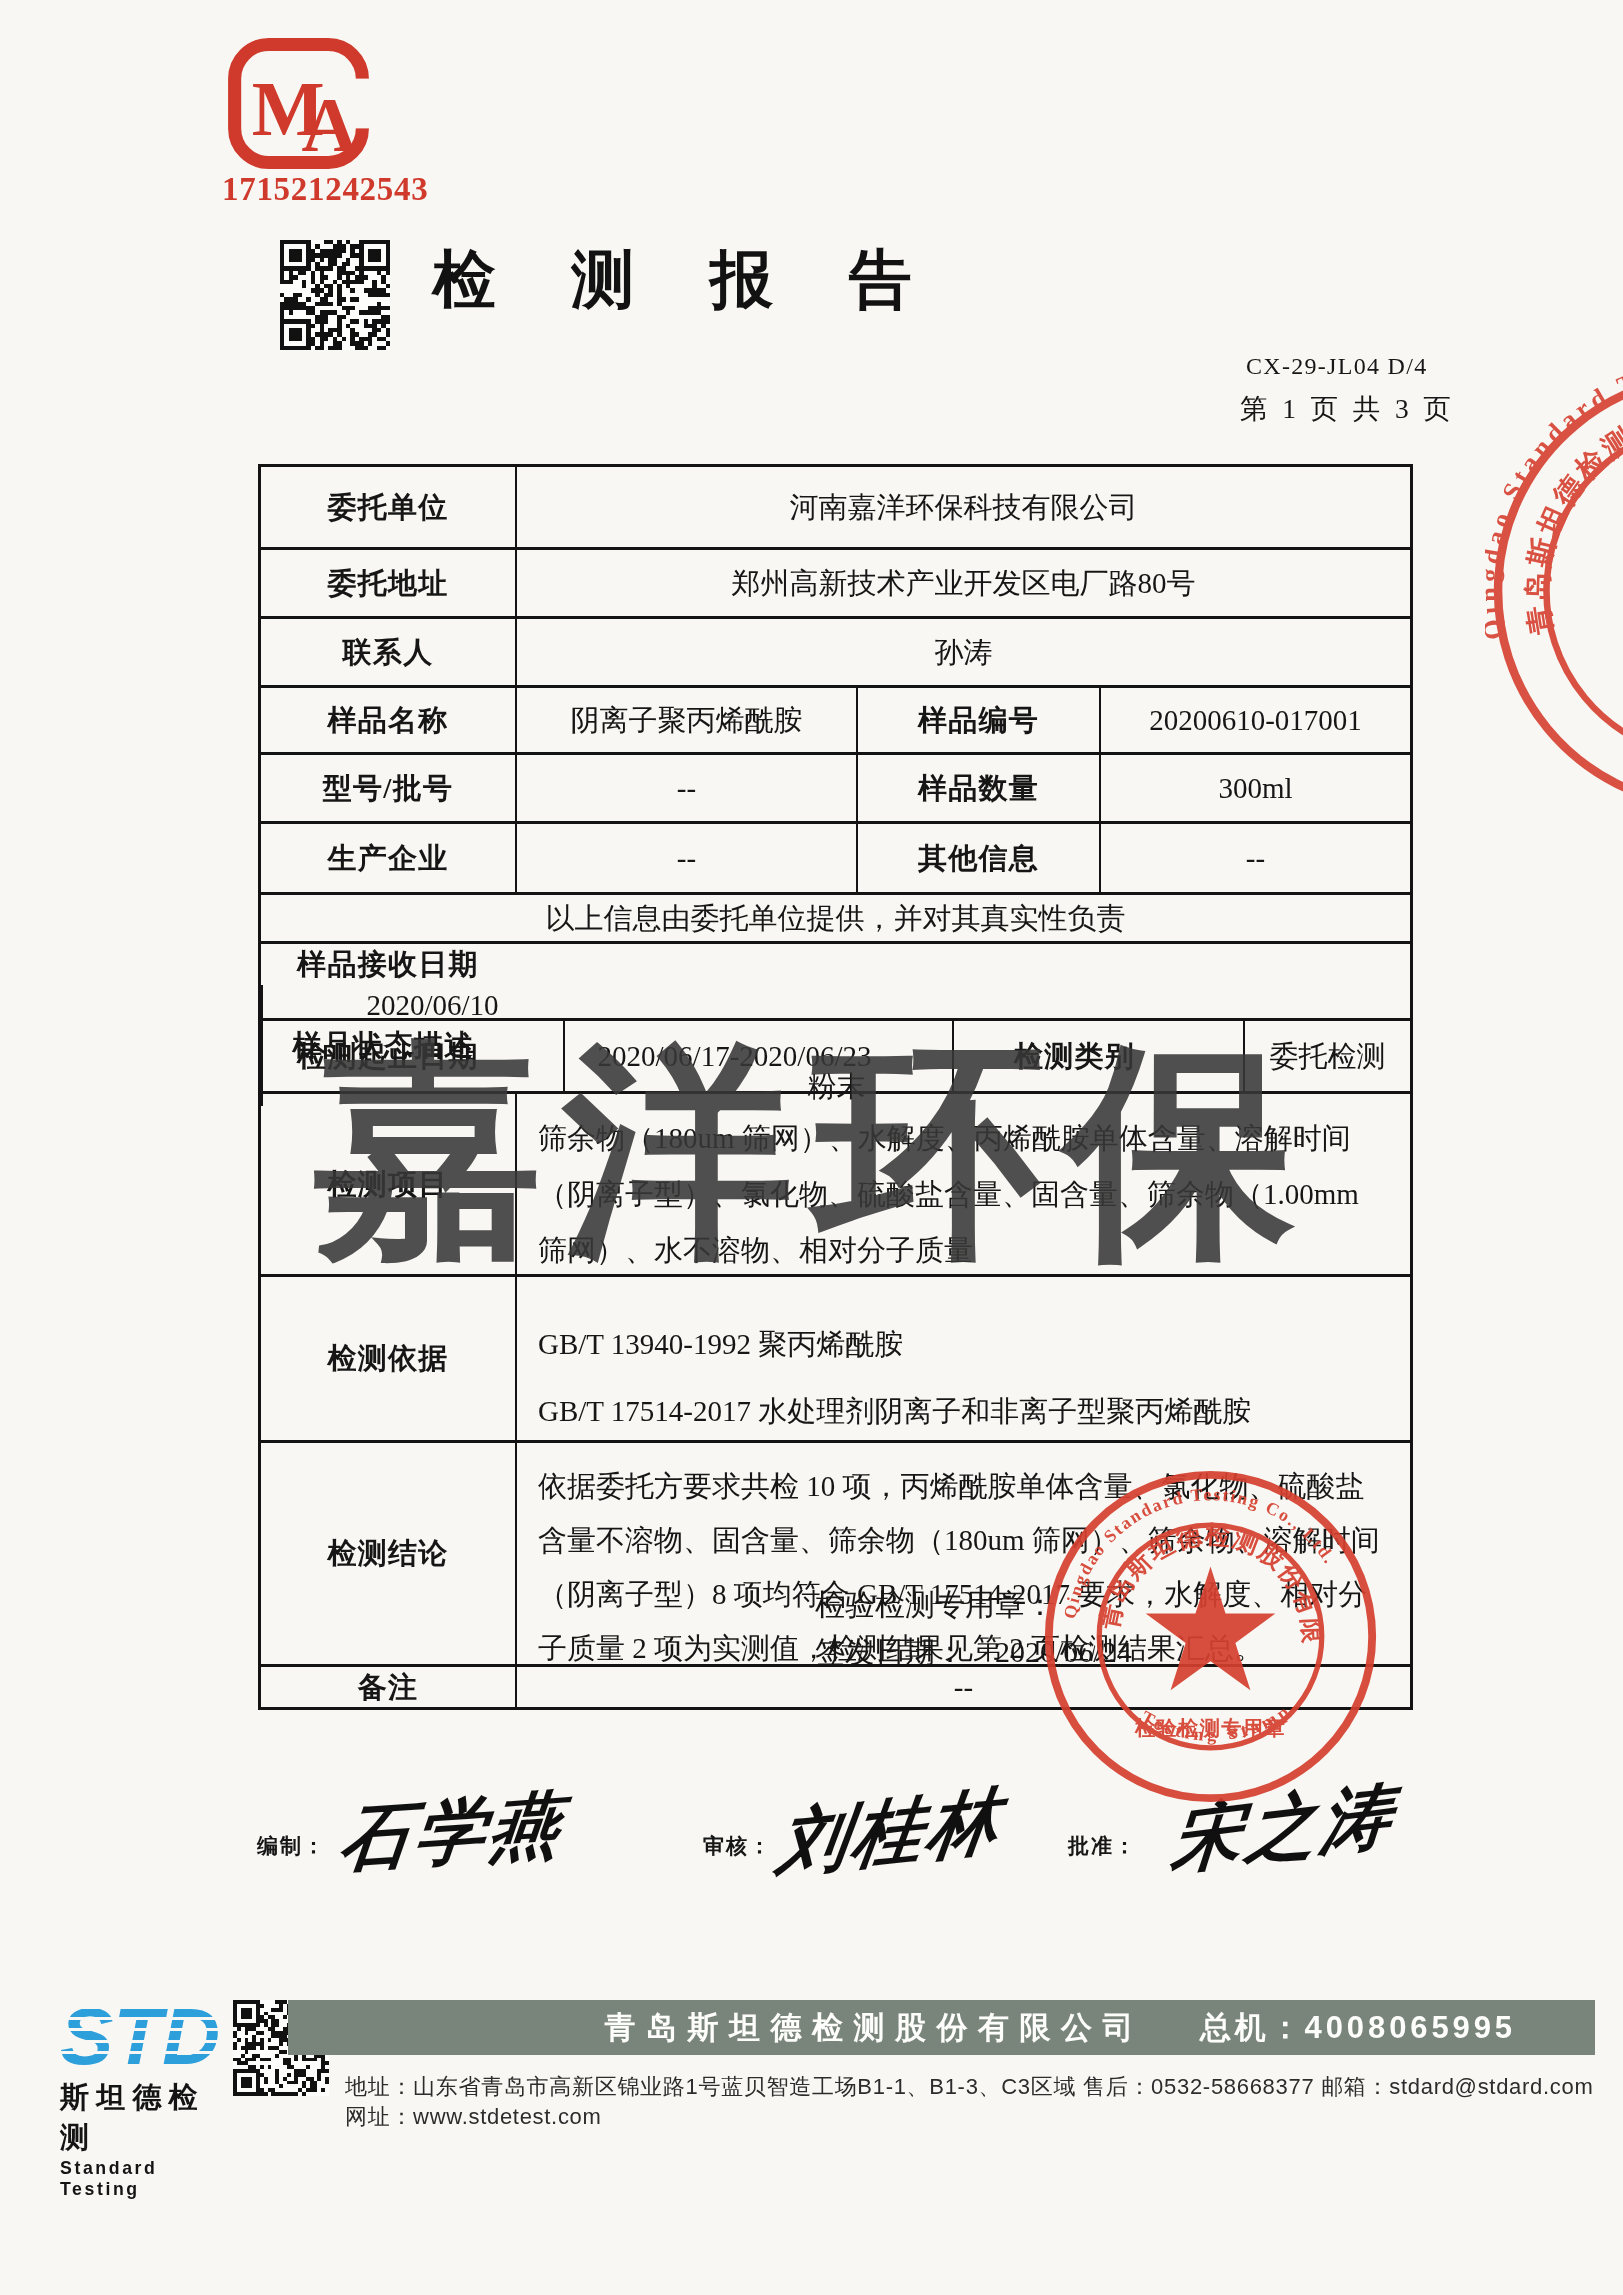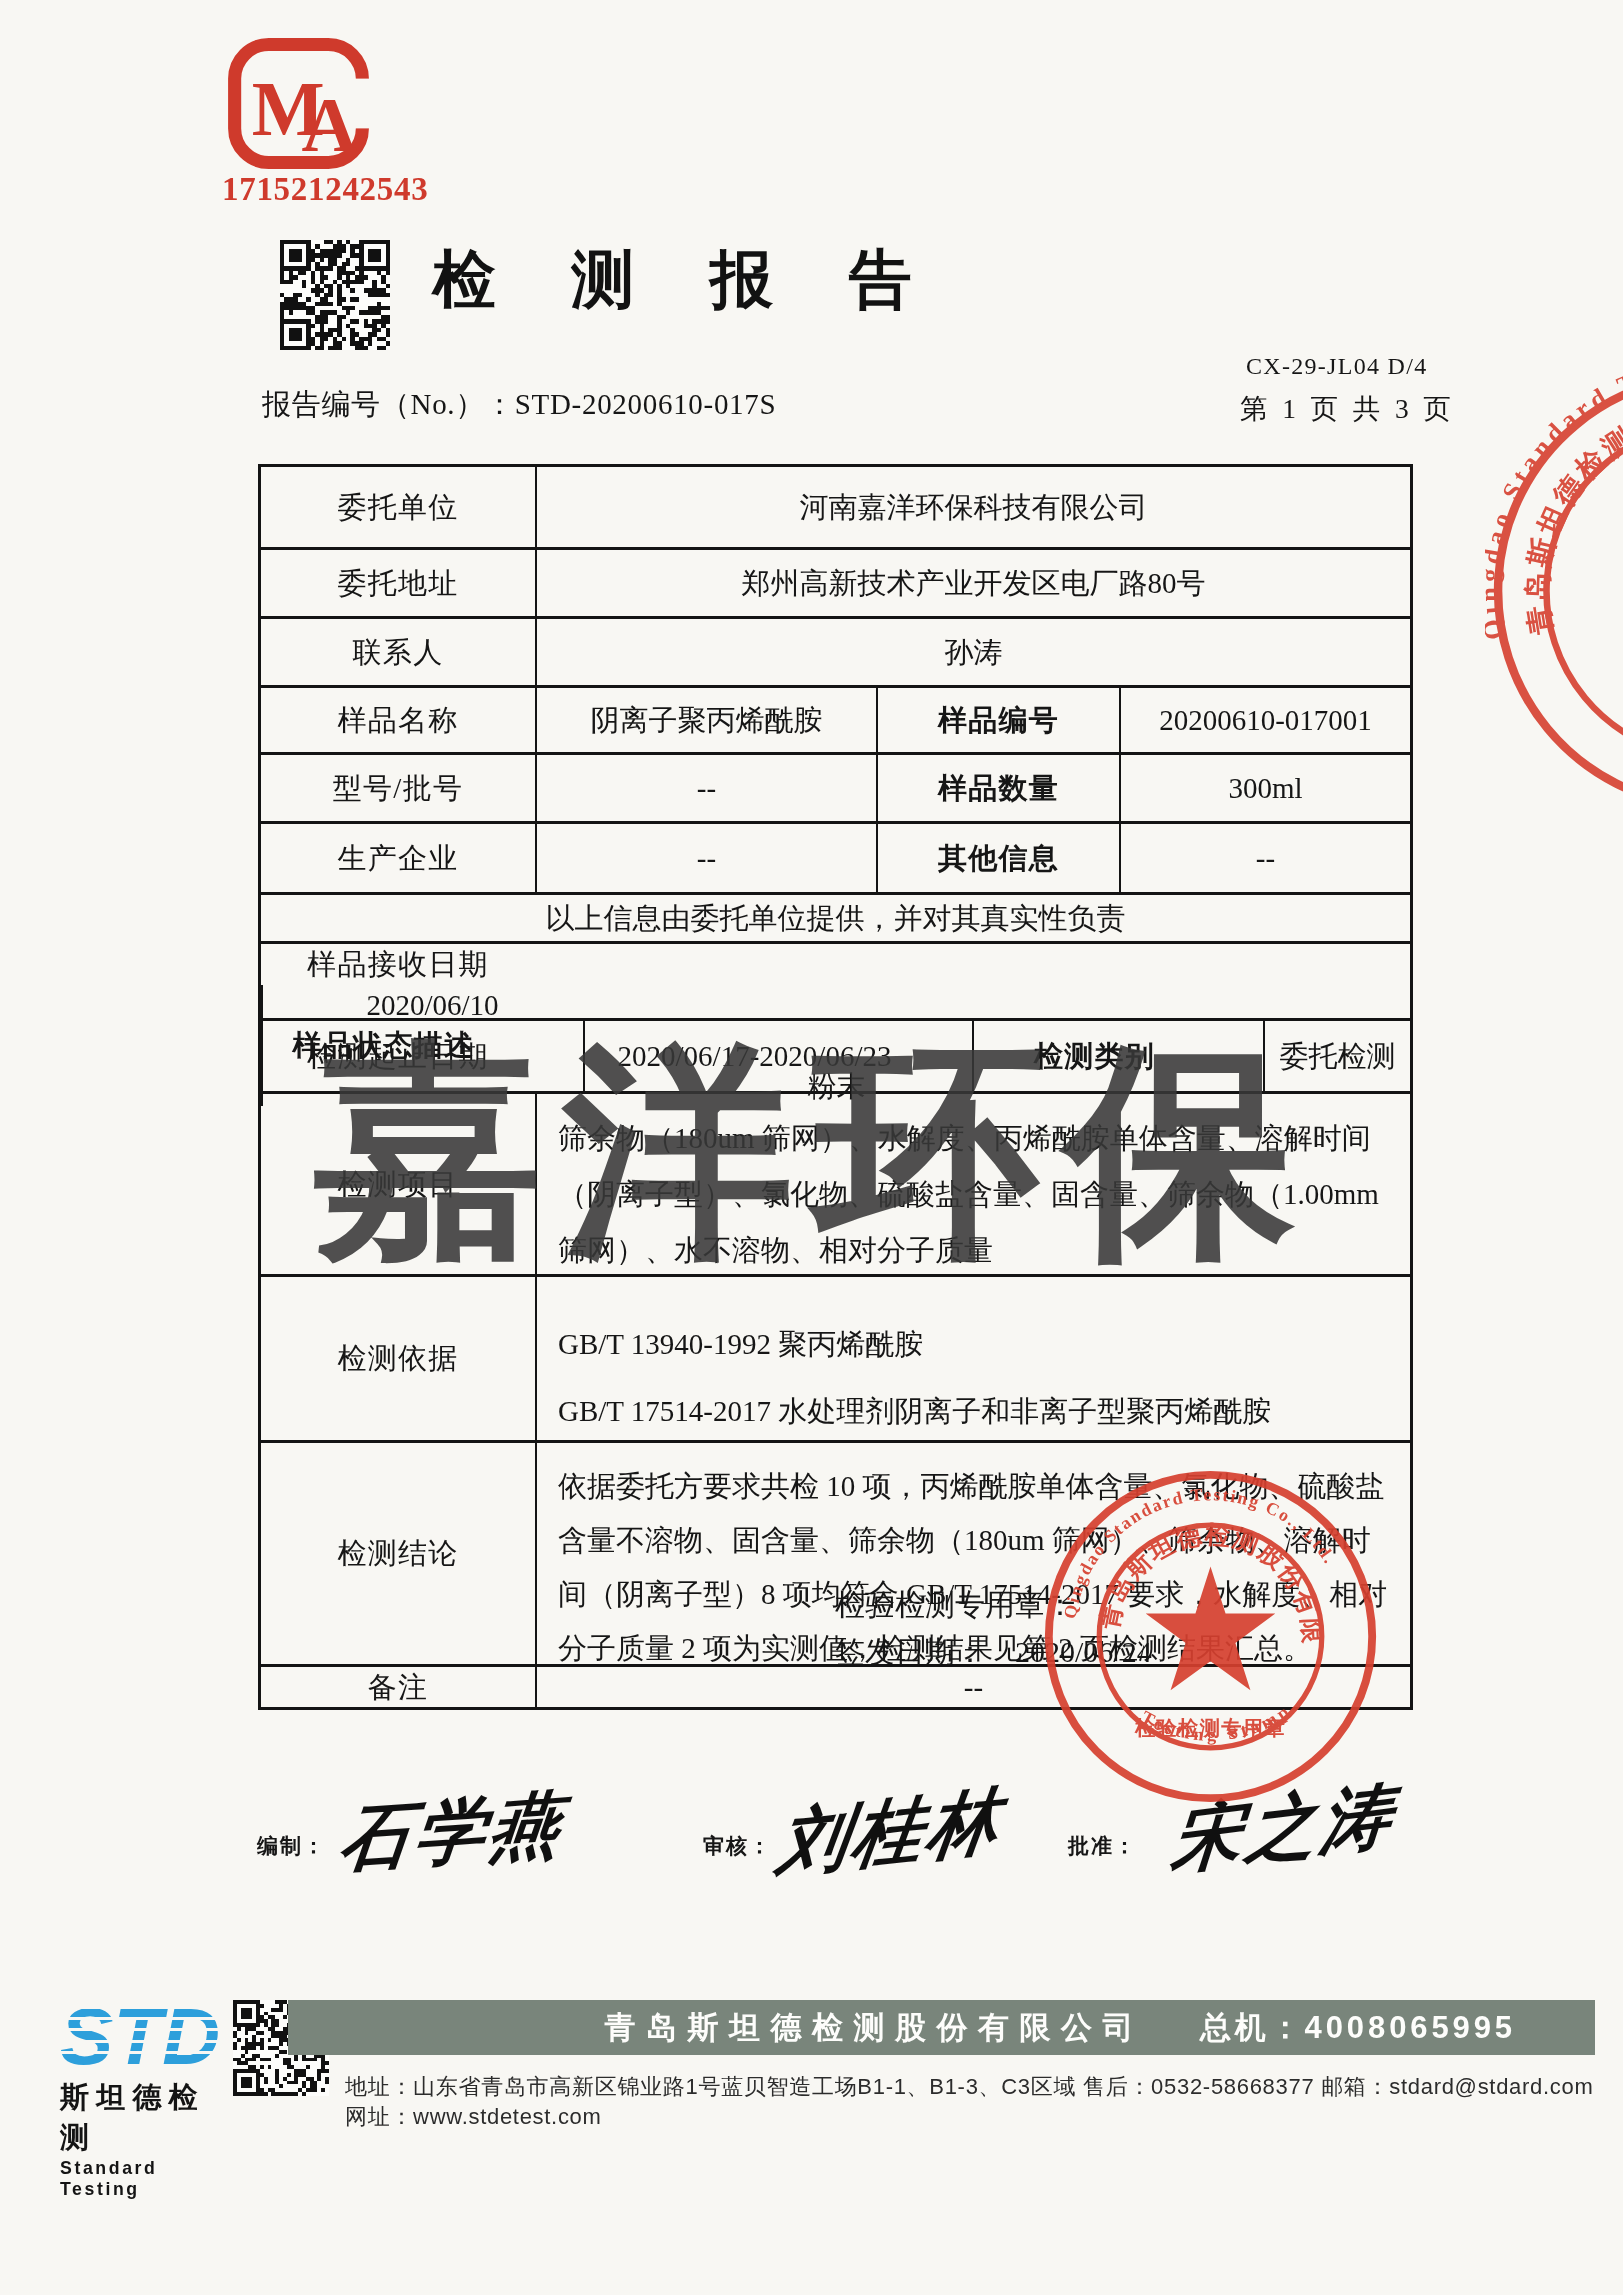--- a/index.html
+++ b/index.html
@@ -14,21 +14,21 @@
   #doc-code{position:absolute;left:1246px;top:353px;font-size:24px;letter-spacing:1.3px;}
   #page-info{position:absolute;left:1240px;top:391px;font-size:27.5px;letter-spacing:3.9px;}
   #report-line{position:absolute;left:262px;top:385px;font-size:29px;letter-spacing:0.7px;}
 
   
   #tbl{position:absolute;left:258px;top:464px;width:1155px;border:3.9px solid #141414;background:transparent;box-sizing:border-box;}
   .trow{display:flex;border-top:3.3px solid #141414;box-sizing:border-box;}
   .trow:first-child{border-top:none;}
   .cell{box-sizing:border-box;border-left:2.6px solid #141414;display:flex;align-items:center;justify-content:center;font-size:29px;line-height:1.4;text-align:center;}
   .cell:first-child{border-left:none;}
-  .lab{width:274px;font-weight:400;letter-spacing:1.3px;}
+  .lab{width:254px;font-weight:700;letter-spacing:1.3px;}
   .v1{width:341px;}
   .l2{width:243px;font-weight:700;letter-spacing:1.3px;}
   .v2{flex:1;}
   .wide{flex:1;}
   .full{flex:1;font-size:29px;}
   .r1{height:80px;} .r2{height:69px;} .r3{height:69px;} .r4{height:67px;}
   .r5{height:69px;} .r6{height:71px;justify-content:center;} .r7{height:49px;} .r8{height:77px;flex-direction:column;}
   .r9{height:73px;gap:48px;} .r10{height:183px;} .r11{height:166px;} .r12{height:224px;} .r13{height:43px;}
   .para{display:block;text-align:left;padding:17px 19.6px 0 21px;line-height:1.93;font-size:29px;}
   .lines{display:block;text-align:left;padding:34px 19.6px 0 21px;line-height:2.3;font-size:29px;}
@@ -327,21 +327,20 @@
         <rect x="19" y="1" width="5" height="5" fill="#fdfdfb"></rect>
         <rect x="20" y="2" width="3" height="3" fill="#111"></rect>
         <rect x="0" y="18" width="7" height="7" fill="#111"></rect>
         <rect x="1" y="19" width="5" height="5" fill="#fdfdfb"></rect>
         <rect x="2" y="20" width="3" height="3" fill="#111"></rect>
       </svg></div>
 
   <div id="doc-title">检 测 报 告</div>
   <div id="doc-code">CX-29-JL04    D/4</div>
   <div id="page-info">第 1 页 共 3 页</div>
-  <div id="report-line"><span>报告编号（No.）：</span><span>STD-20200610-017S</span></div>
 
   <div id="tbl">
     <div class="trow r1">
       <div class="cell lab">委托单位</div>
       <div class="cell wide">河南嘉洋环保科技有限公司</div>
     </div>
     <div class="trow r2">
       <div class="cell lab">委托地址</div>
       <div class="cell wide">郑州高新技术产业开发区电厂路80号</div>
     </div>

